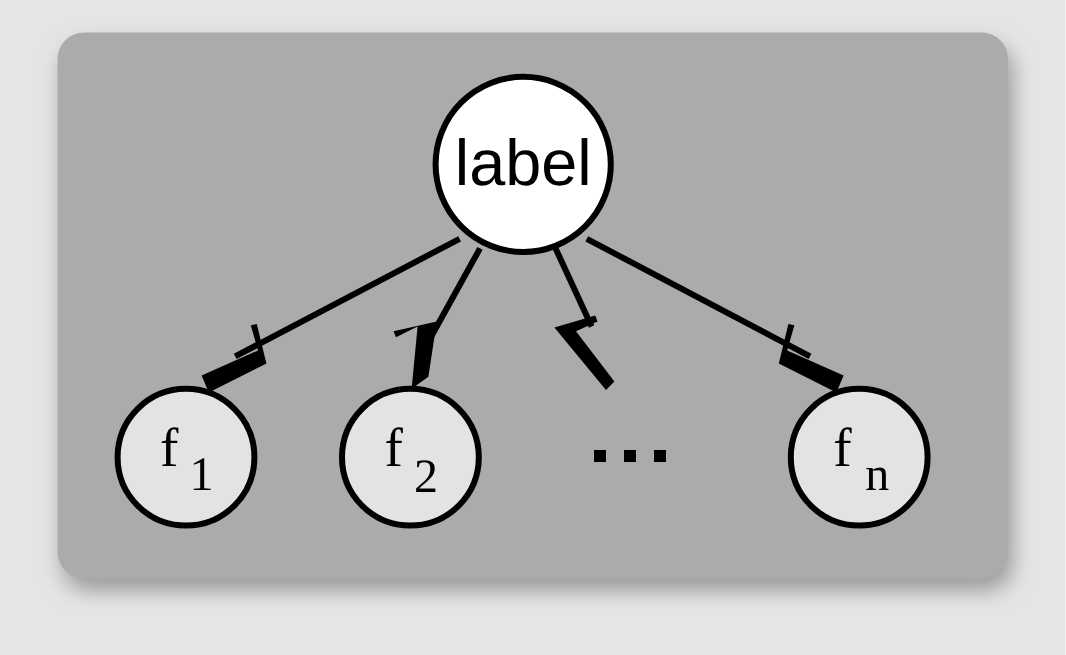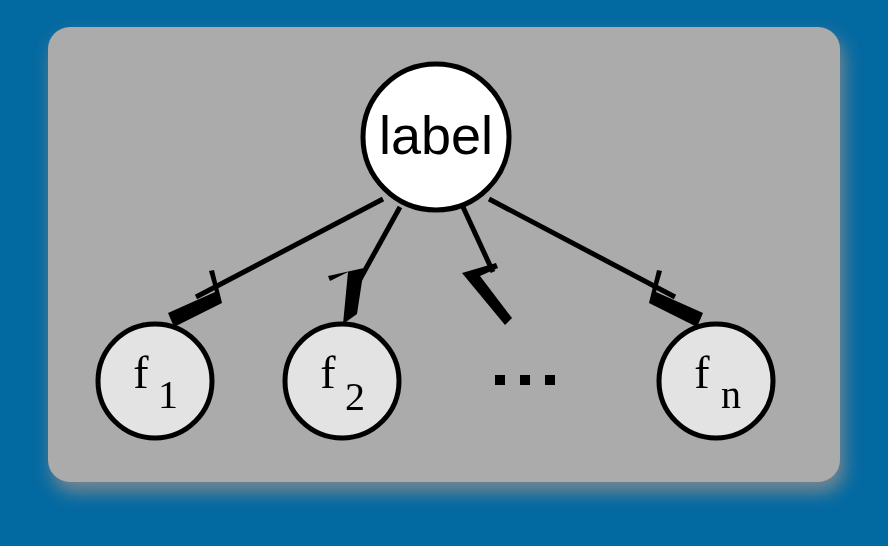--- a/index.html
+++ b/index.html
@@ -10,21 +10,21 @@
   body {
     width: 888px;
     height: 546px;
     overflow: hidden;
     font-family: "Liberation Sans", sans-serif;
   }
   #canvas {
     position: relative;
     width: 888px;
     height: 546px;
-    background: #0369a1;
+    background: #e5e5e5;
   }
   #diagram-svg {
     position: absolute;
     top: 0;
     left: 0;
     display: block;
   }
   .panel-rect {
     fill: #ababab;
   }

